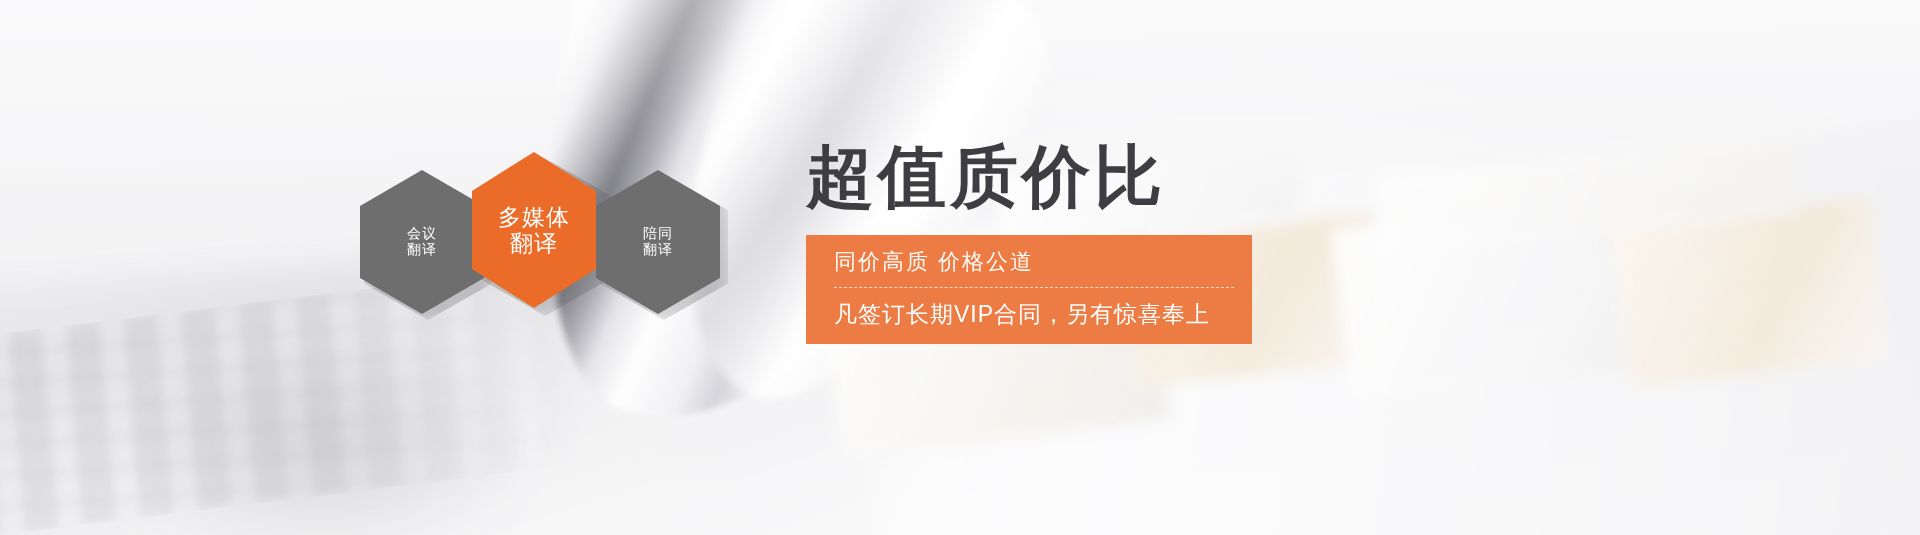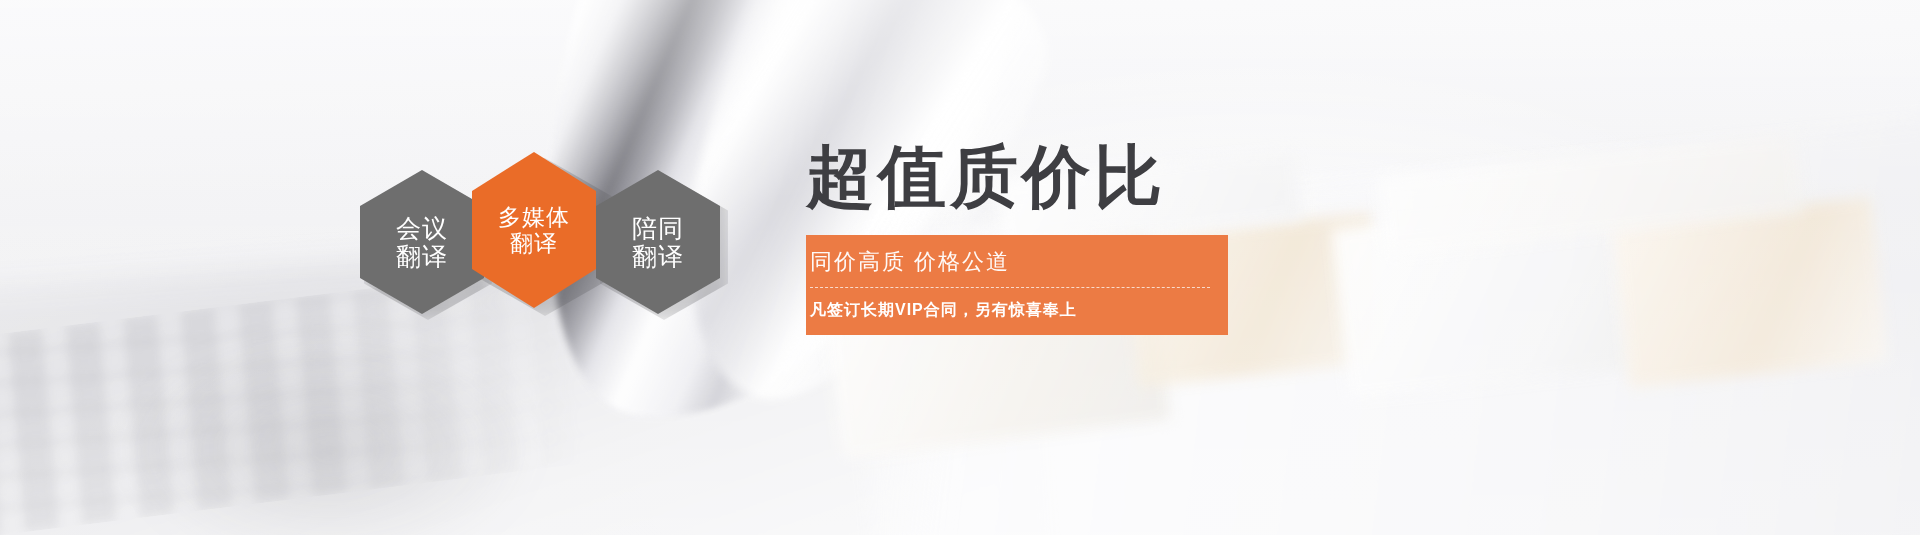--- a/index.html
+++ b/index.html
@@ -160,21 +160,21 @@
     height: 144px;
     top: 0;
     -webkit-clip-path: polygon(50% 0%, 100% 25%, 100% 75%, 50% 100%, 0% 75%, 0% 25%);
             clip-path: polygon(50% 0%, 100% 25%, 100% 75%, 50% 100%, 0% 75%, 0% 25%);
     display: flex;
     flex-direction: column;
     align-items: center;
     justify-content: center;
     color: #ffffff;
     line-height: 1.14;
-    font-size: 25px;
+    font-size: 14px;
     letter-spacing: 1px;
     text-align: center;
   }
   .hex.gray    { background: #6e6e6e; }
   .hex.orange  { background: #ea6c28; }
   .hex.h1 { left: 0px;   top: 18px; z-index: 1; }
   .hex.h2 { left: 112px; top: 0px;  z-index: 3; width: 124px; height: 156px; font-size: 23px; }
   .hex.h3 { left: 236px; top: 18px; z-index: 2; }
   .hex-shadow {
     position: absolute;
@@ -204,41 +204,41 @@
     font-weight: bold;
     color: #3e3e42;
     letter-spacing: 4px;
     line-height: 1.08;
     margin: 0 0 22px 0;
     white-space: nowrap;
   }
   .promo-box {
     background: #ec7b44;
     width: 400px;
-    padding: 13px 18px 15px 4px;
+    padding: 13px 18px 15px 28px;
     box-sizing: content-box;
   }
   .promo-line1 {
     color: #ffffff;
     font-size: 22px;
     letter-spacing: 2px;
     line-height: 1.25;
     opacity: .96;
     white-space: nowrap;
     padding-bottom: 11px;
   }
   .promo-divider {
     border-top: 1px dashed rgba(255,255,255,0.72);
     height: 0;
     margin: 0 0 12px 0;
   }
   .promo-line2 {
     color: #ffffff;
-    font-size: 16px;
-    font-weight: bold;
+    font-size: 23px;
+    font-weight: normal;
     letter-spacing: 1px;
     line-height: 1.25;
     white-space: nowrap;
   }
 </style>
 </head>
 <body>
 
 <div class="banner">
 

